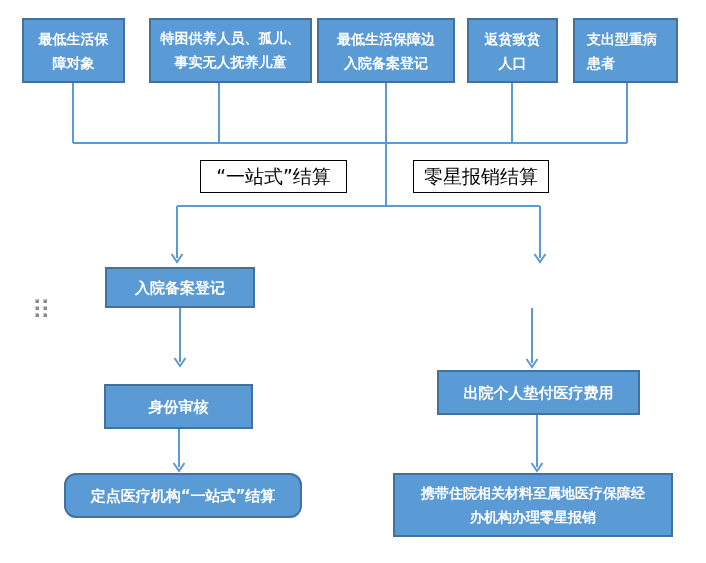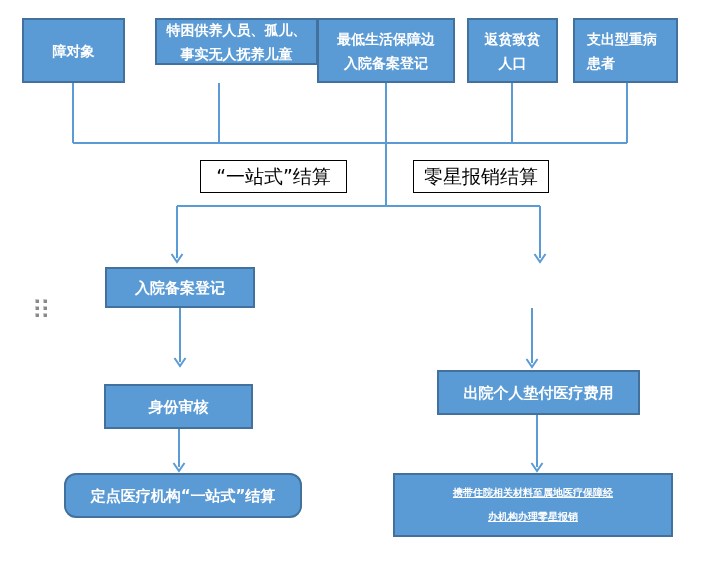--- a/index.html
+++ b/index.html
@@ -15,21 +15,21 @@
     text-align:center;font-weight:bold;font-size:14px;line-height:24px;
   }
   .node .ln{display:block;width:100%;}
   .node.align-left{align-items:flex-start;text-align:left;padding-left:12px;}
   .labelbox{
     position:absolute;box-sizing:border-box;background:#ffffff;border:1px solid #000000;
     color:#000000;display:flex;justify-content:center;align-items:center;
     font-size:19px;font-weight:normal;text-align:center;
   }
   .proc{font-size:15px;}
-  .proc-sm{font-size:10px;line-height:24px;text-decoration:underline;}
+  .proc-sm{font-size:14px;line-height:24px;}
   
   .drag-handle{
     position:absolute;left:35px;top:299px;width:13px;height:20px;
     display:grid;grid-template-columns:4px 4px;grid-template-rows:4px 4px 4px;
     column-gap:4px;row-gap:3px;cursor:move;
   }
   .drag-handle i{background:#8a8a8a;width:4px;height:4px;display:block;box-shadow:inset 1px 1px 0 #c8c8c8;}
 </style>
 </head>
 <body>
@@ -62,23 +62,24 @@
       <polyline points="173.5,463 179,471 184.5,463"></polyline>
 
       <path d="M532 308 V363"></path>
       <polyline points="526.5,359 532,367 537.5,359"></polyline>
       <path d="M537 415 V467"></path>
       <polyline points="531.5,463 537,471 542.5,463"></polyline>
     </g>
   </svg>
 
   <div class="node" style="left:22px;top:18px;width:103px;height:65px;">
+    <span class="ln">最低生活保</span>
     <span class="ln">障对象</span>
   </div>
-  <div class="node" style="left:155px;top:18px;width:163px;height:47px;">
+  <div class="node" style="left:149px;top:18px;width:163px;height:65px;font-family:Liberation Mono, monospace;">
     <span class="ln">特困供养人员、孤儿、</span>
     <span class="ln">事实无人抚养儿童</span>
   </div>
   <div class="node" style="left:317px;top:18px;width:138px;height:65px;">
     <span class="ln">最低生活保障边</span>
     <span class="ln">入院备案登记</span>
   </div>
   <div class="node" style="left:467px;top:18px;width:91px;height:65px;align-items:center;">
     <span class="ln">返贫致贫</span>
     <span class="ln">人口</span>

